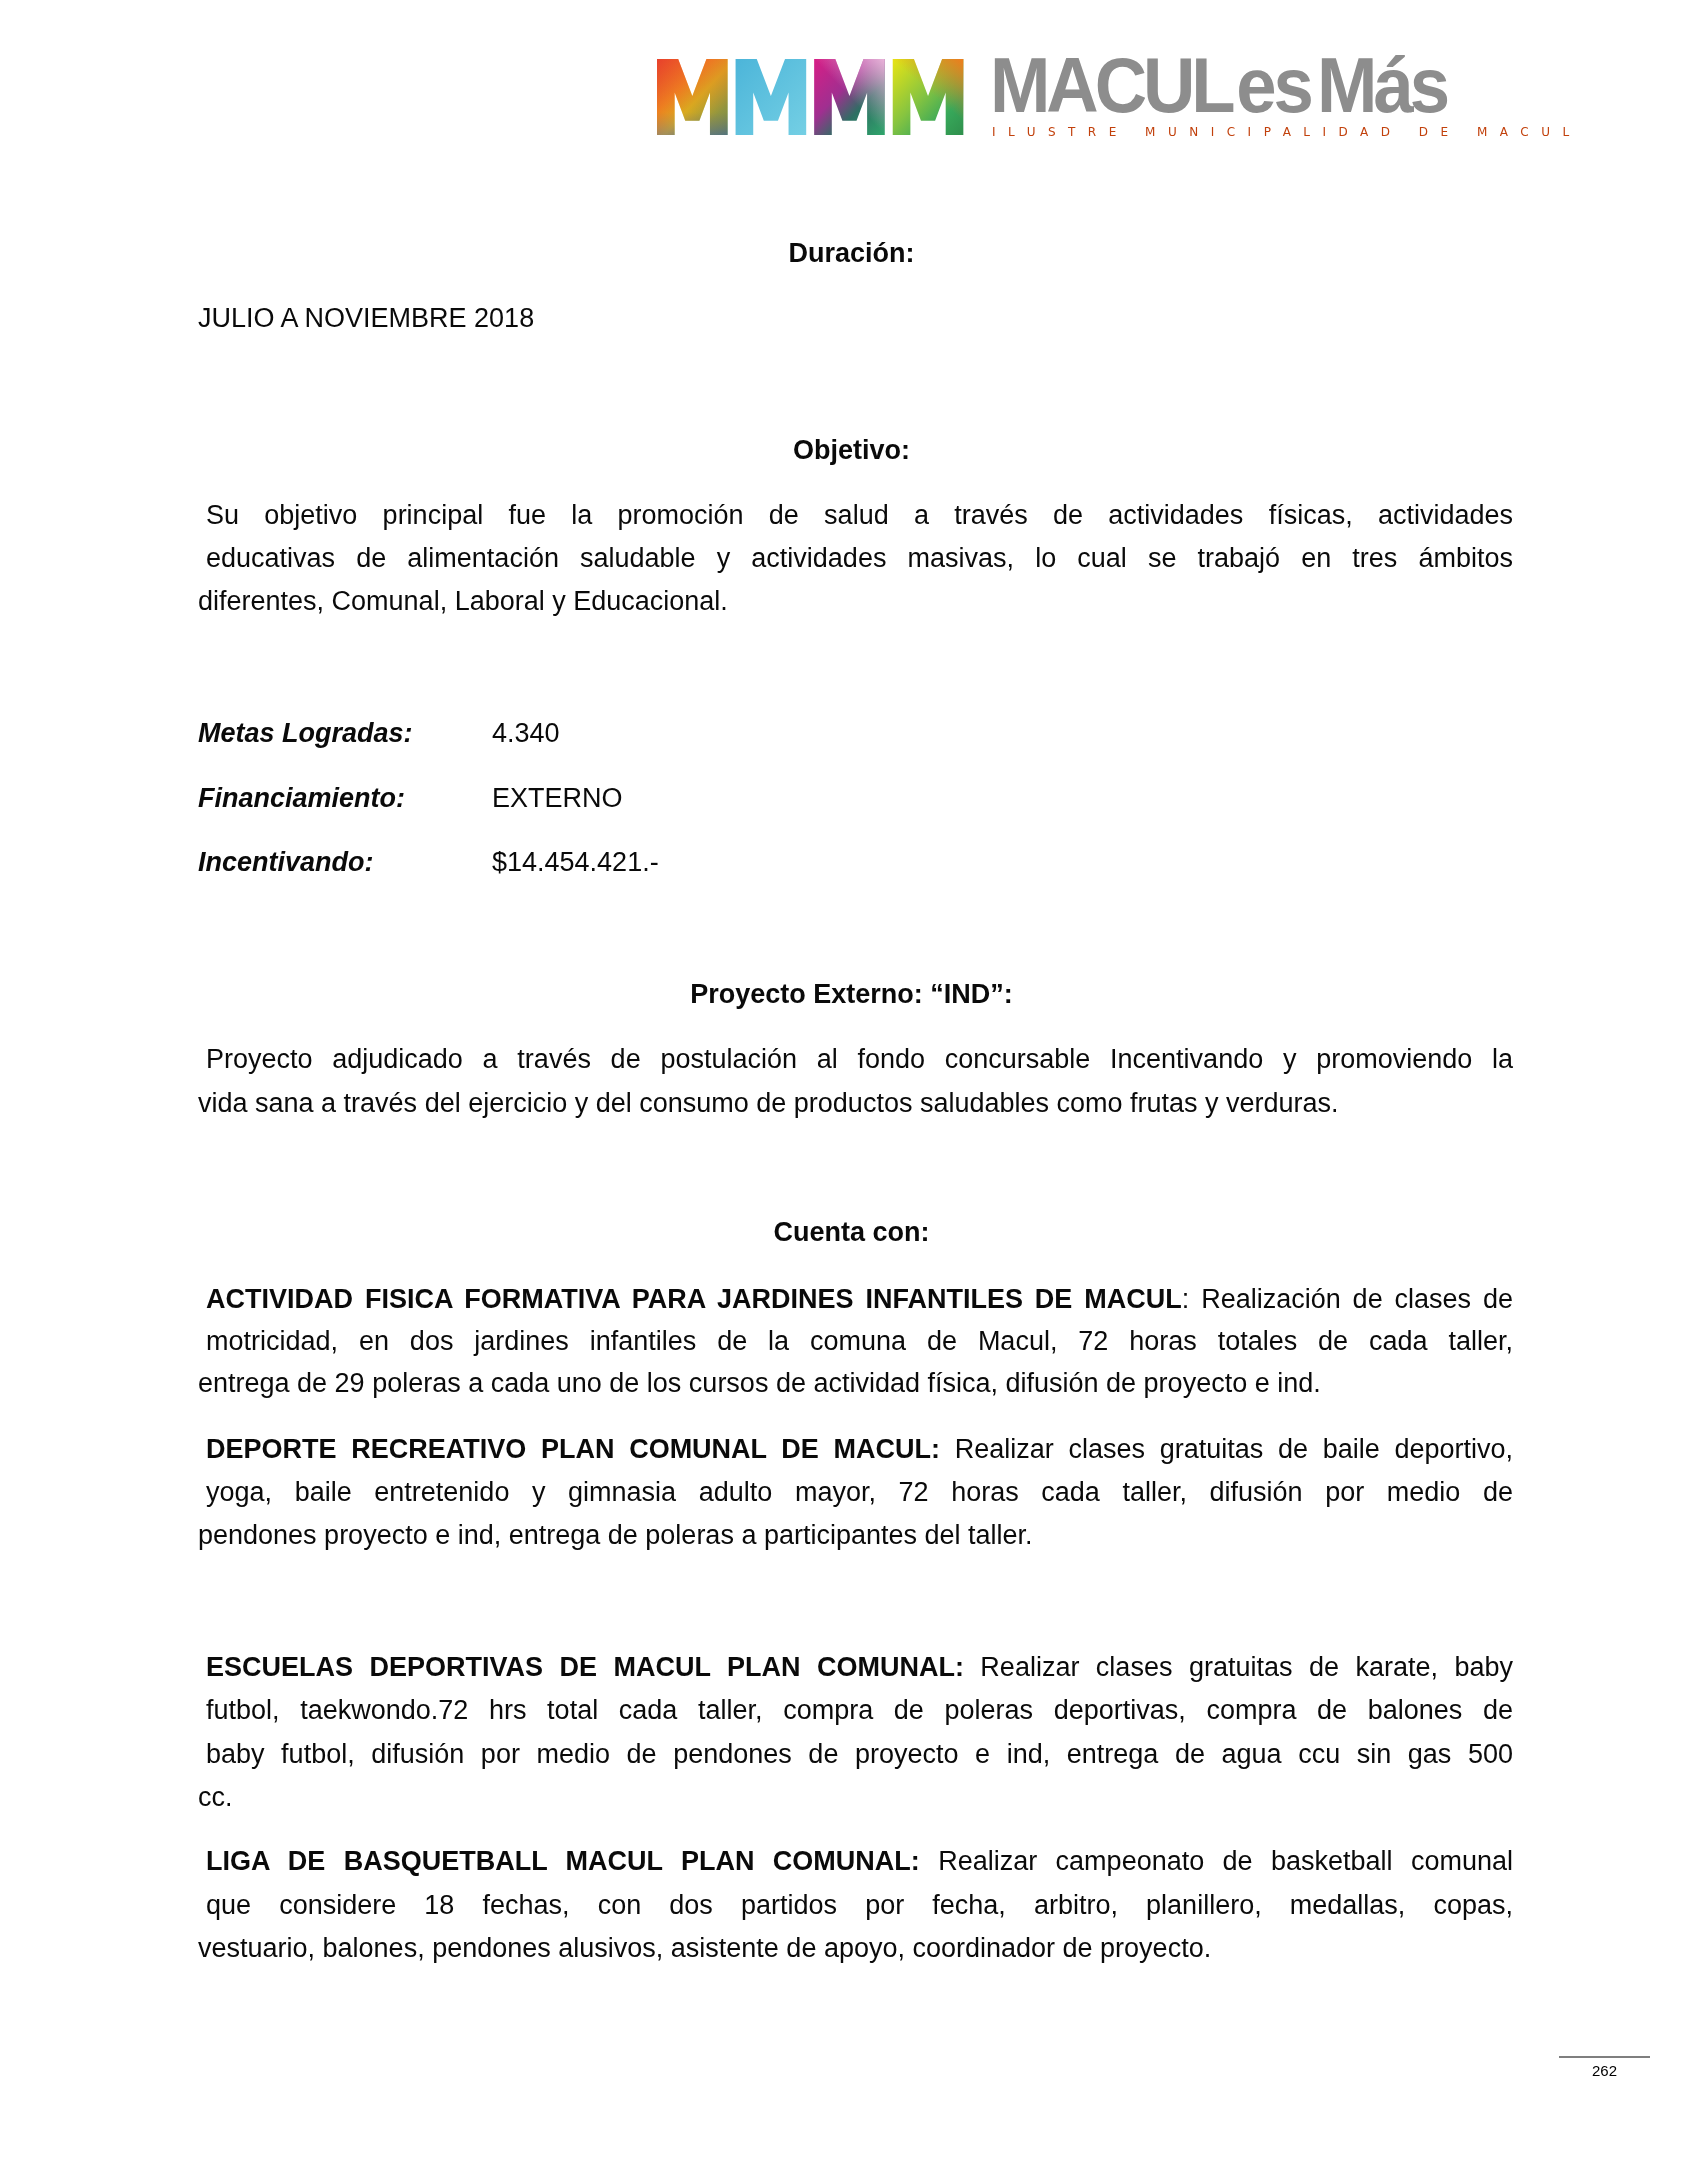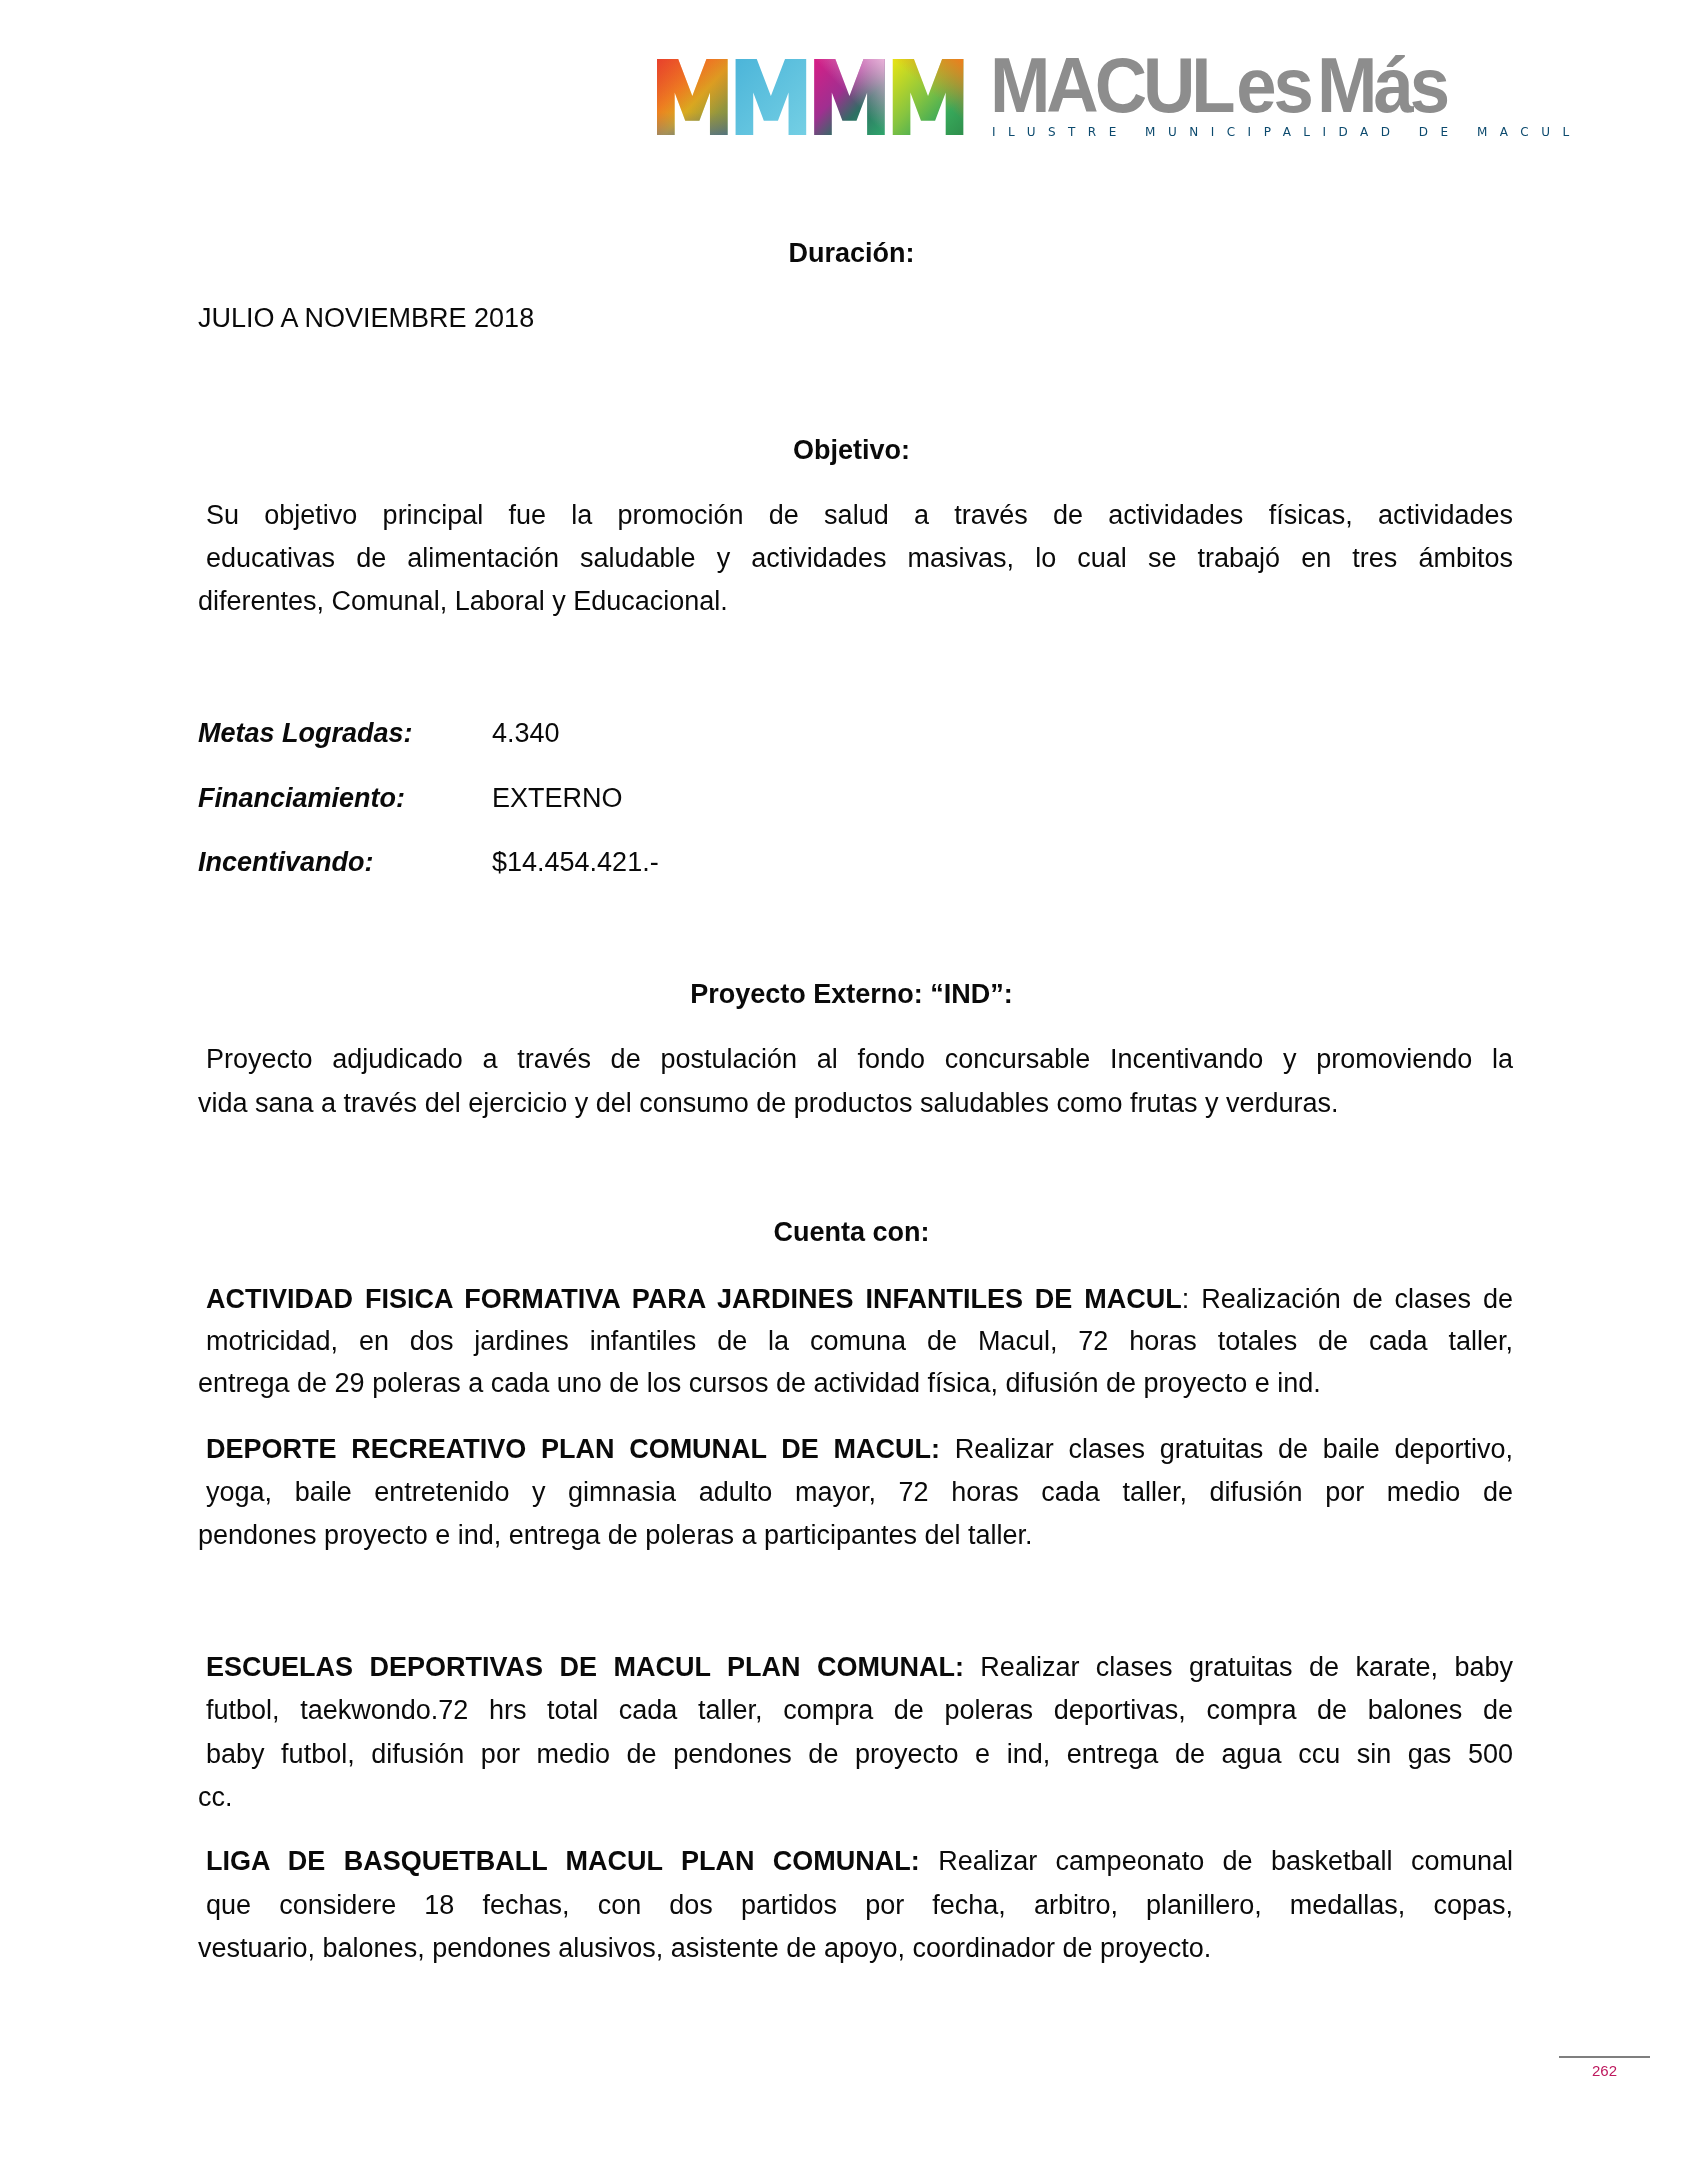--- a/index.html
+++ b/index.html
@@ -47,21 +47,21 @@
   }
   .logo-wordmark .es { letter-spacing: -3.5px; margin-left: 5.3px; }
   .logo-wordmark .mas { margin-left: 7px; }
   .logo-subtitle {
     position: absolute;
     left: 335px;
     top: 72px;
     width: 487px;
     font-size: 12px;
     letter-spacing: 12.5px;
-    color: #0c4a6e;
+    color: #c2410c;
     white-space: nowrap;
     font-family: "DejaVu Sans", sans-serif;
   }
 
   
   .line {
     position: absolute;
     left: 198px;
     width: 1307px;
     font-size: 27px;
@@ -106,21 +106,21 @@
     background: #7f7f7f;
   }
   .page-number {
     position: absolute;
     left: 1559px;
     top: 2061px;
     width: 91px;
     text-align: center;
     font-size: 15px;
     line-height: 19.4px;
-    color: #be185d;
+    color: #000000;
   }
 </style>
 </head>
 <body>
 
 <div class="logo">
   <svg class="logo-mark" viewBox="0 0 350 88" xmlns="http://www.w3.org/2000/svg">
     <defs>
       <linearGradient id="gm1" x1="0" y1="0" x2="1" y2="1">
         <stop offset="0" stop-color="#e8412c"></stop>

